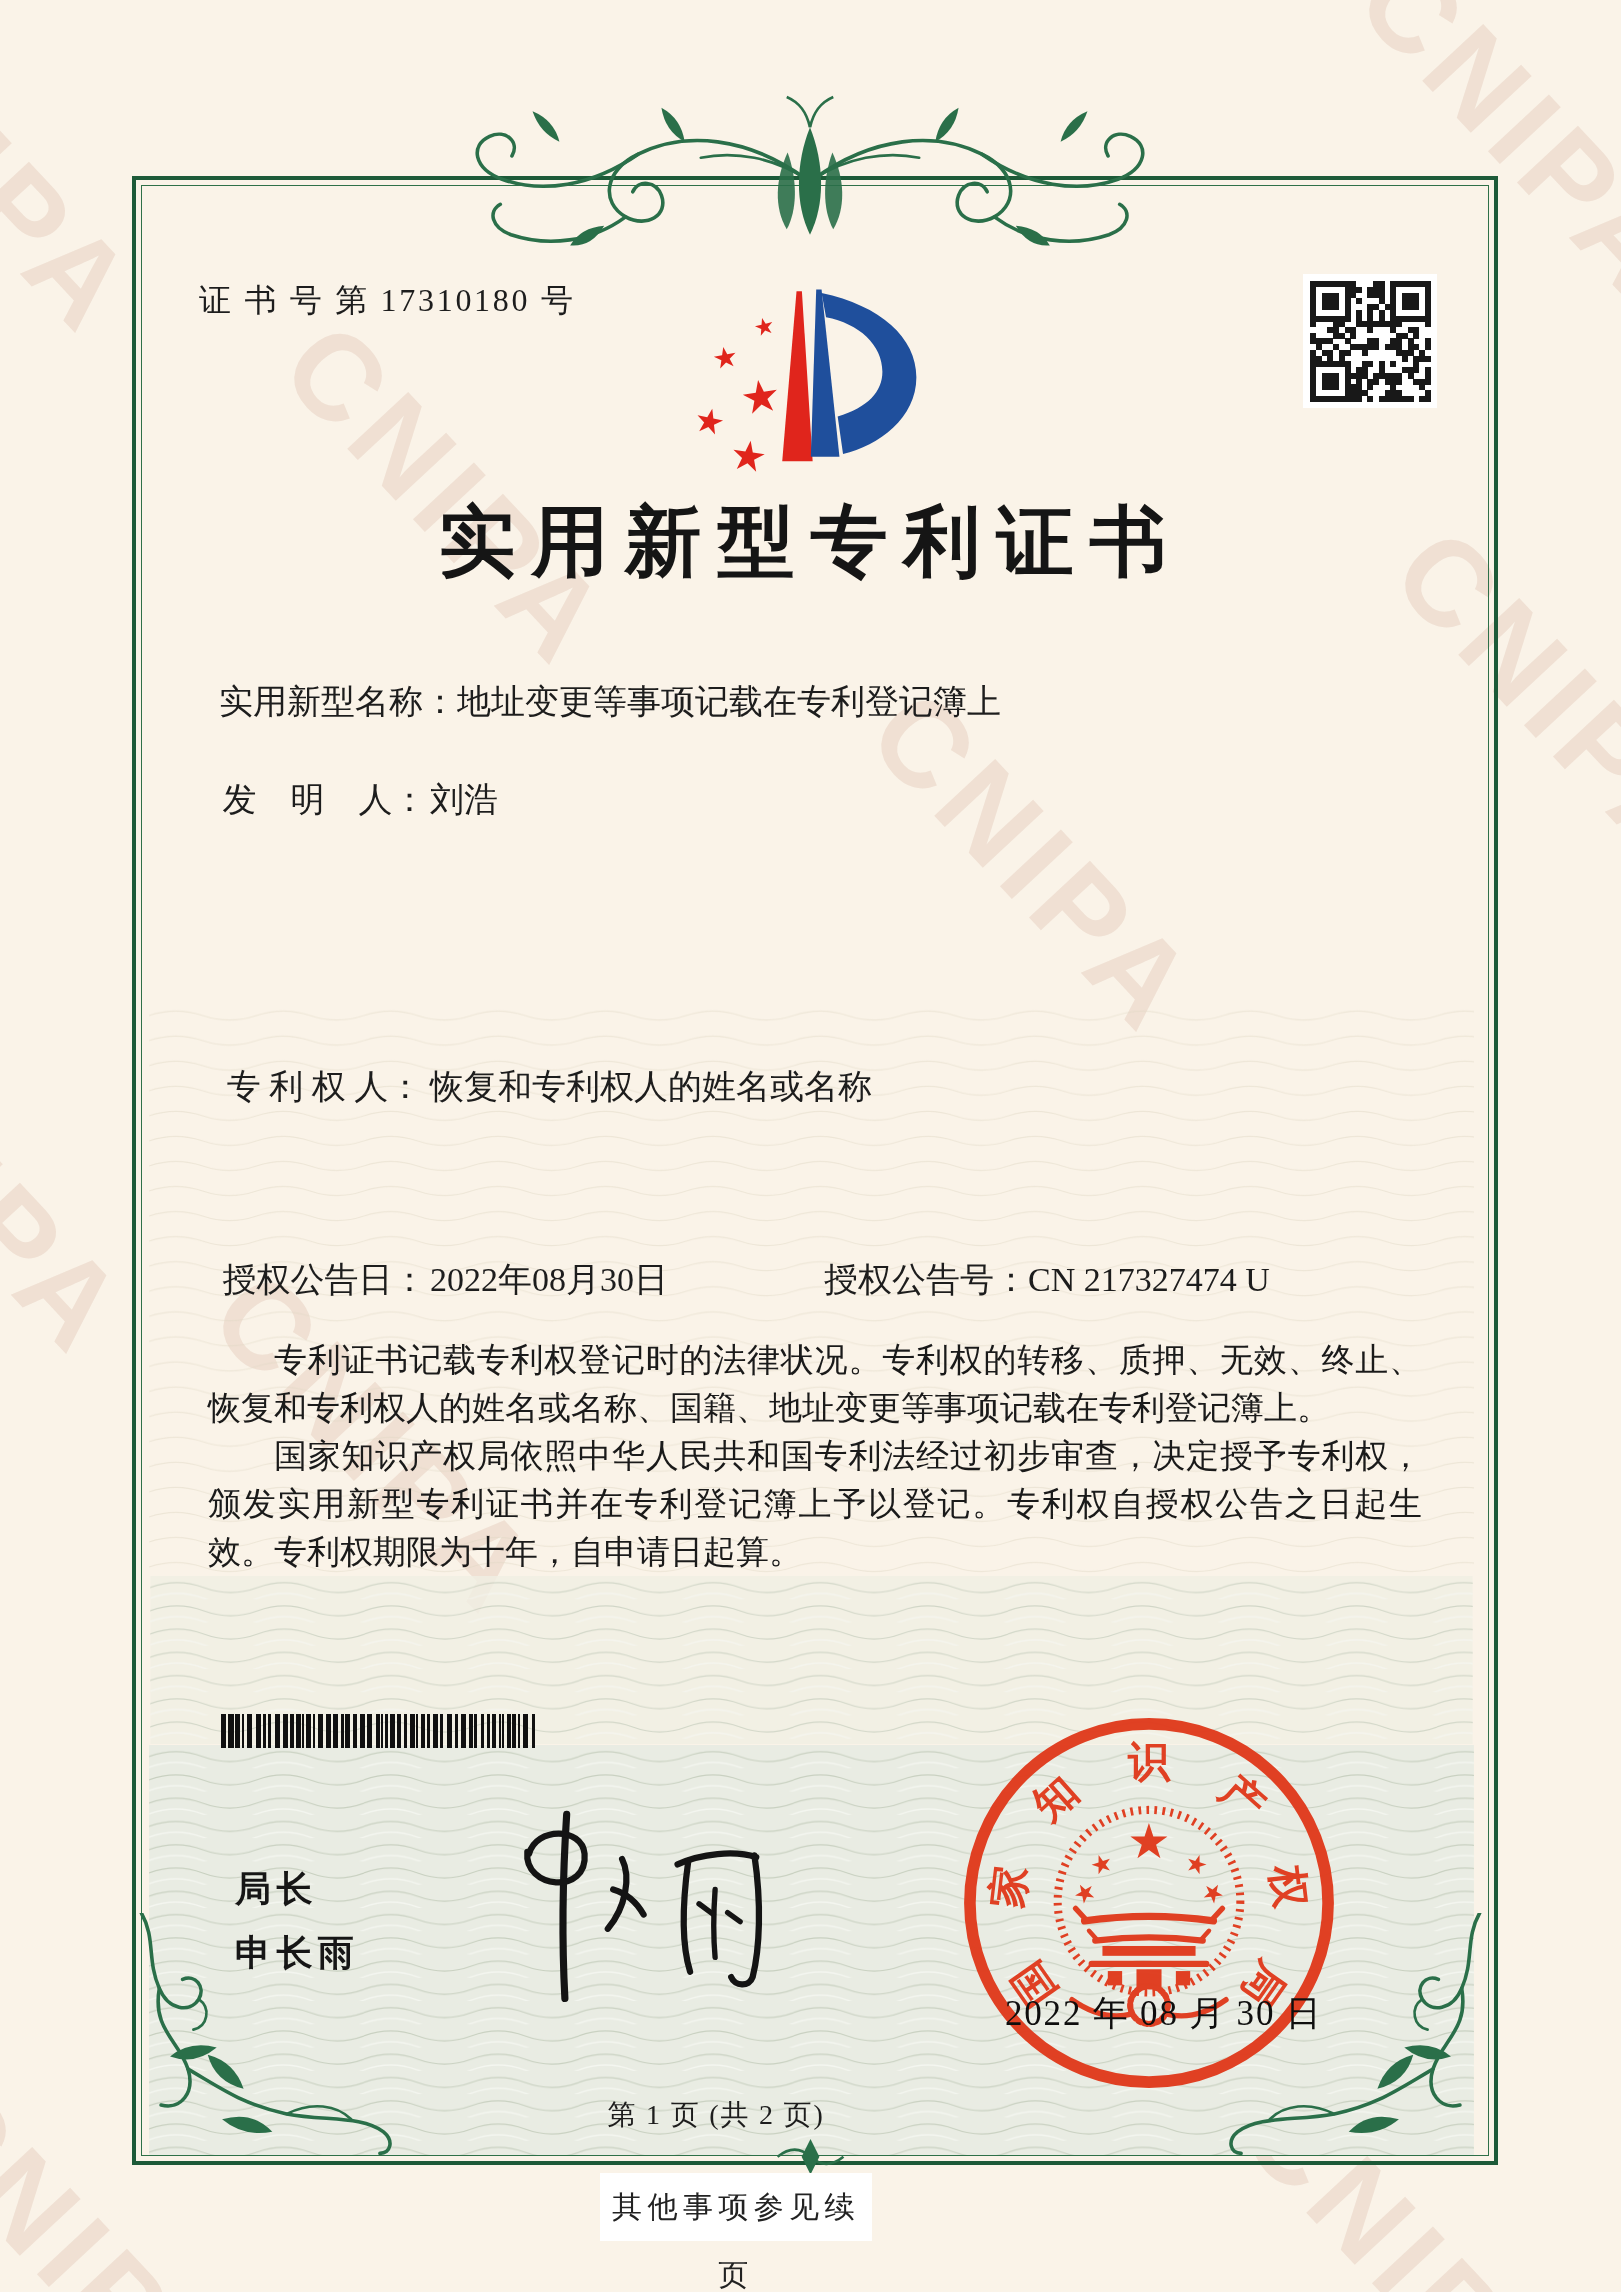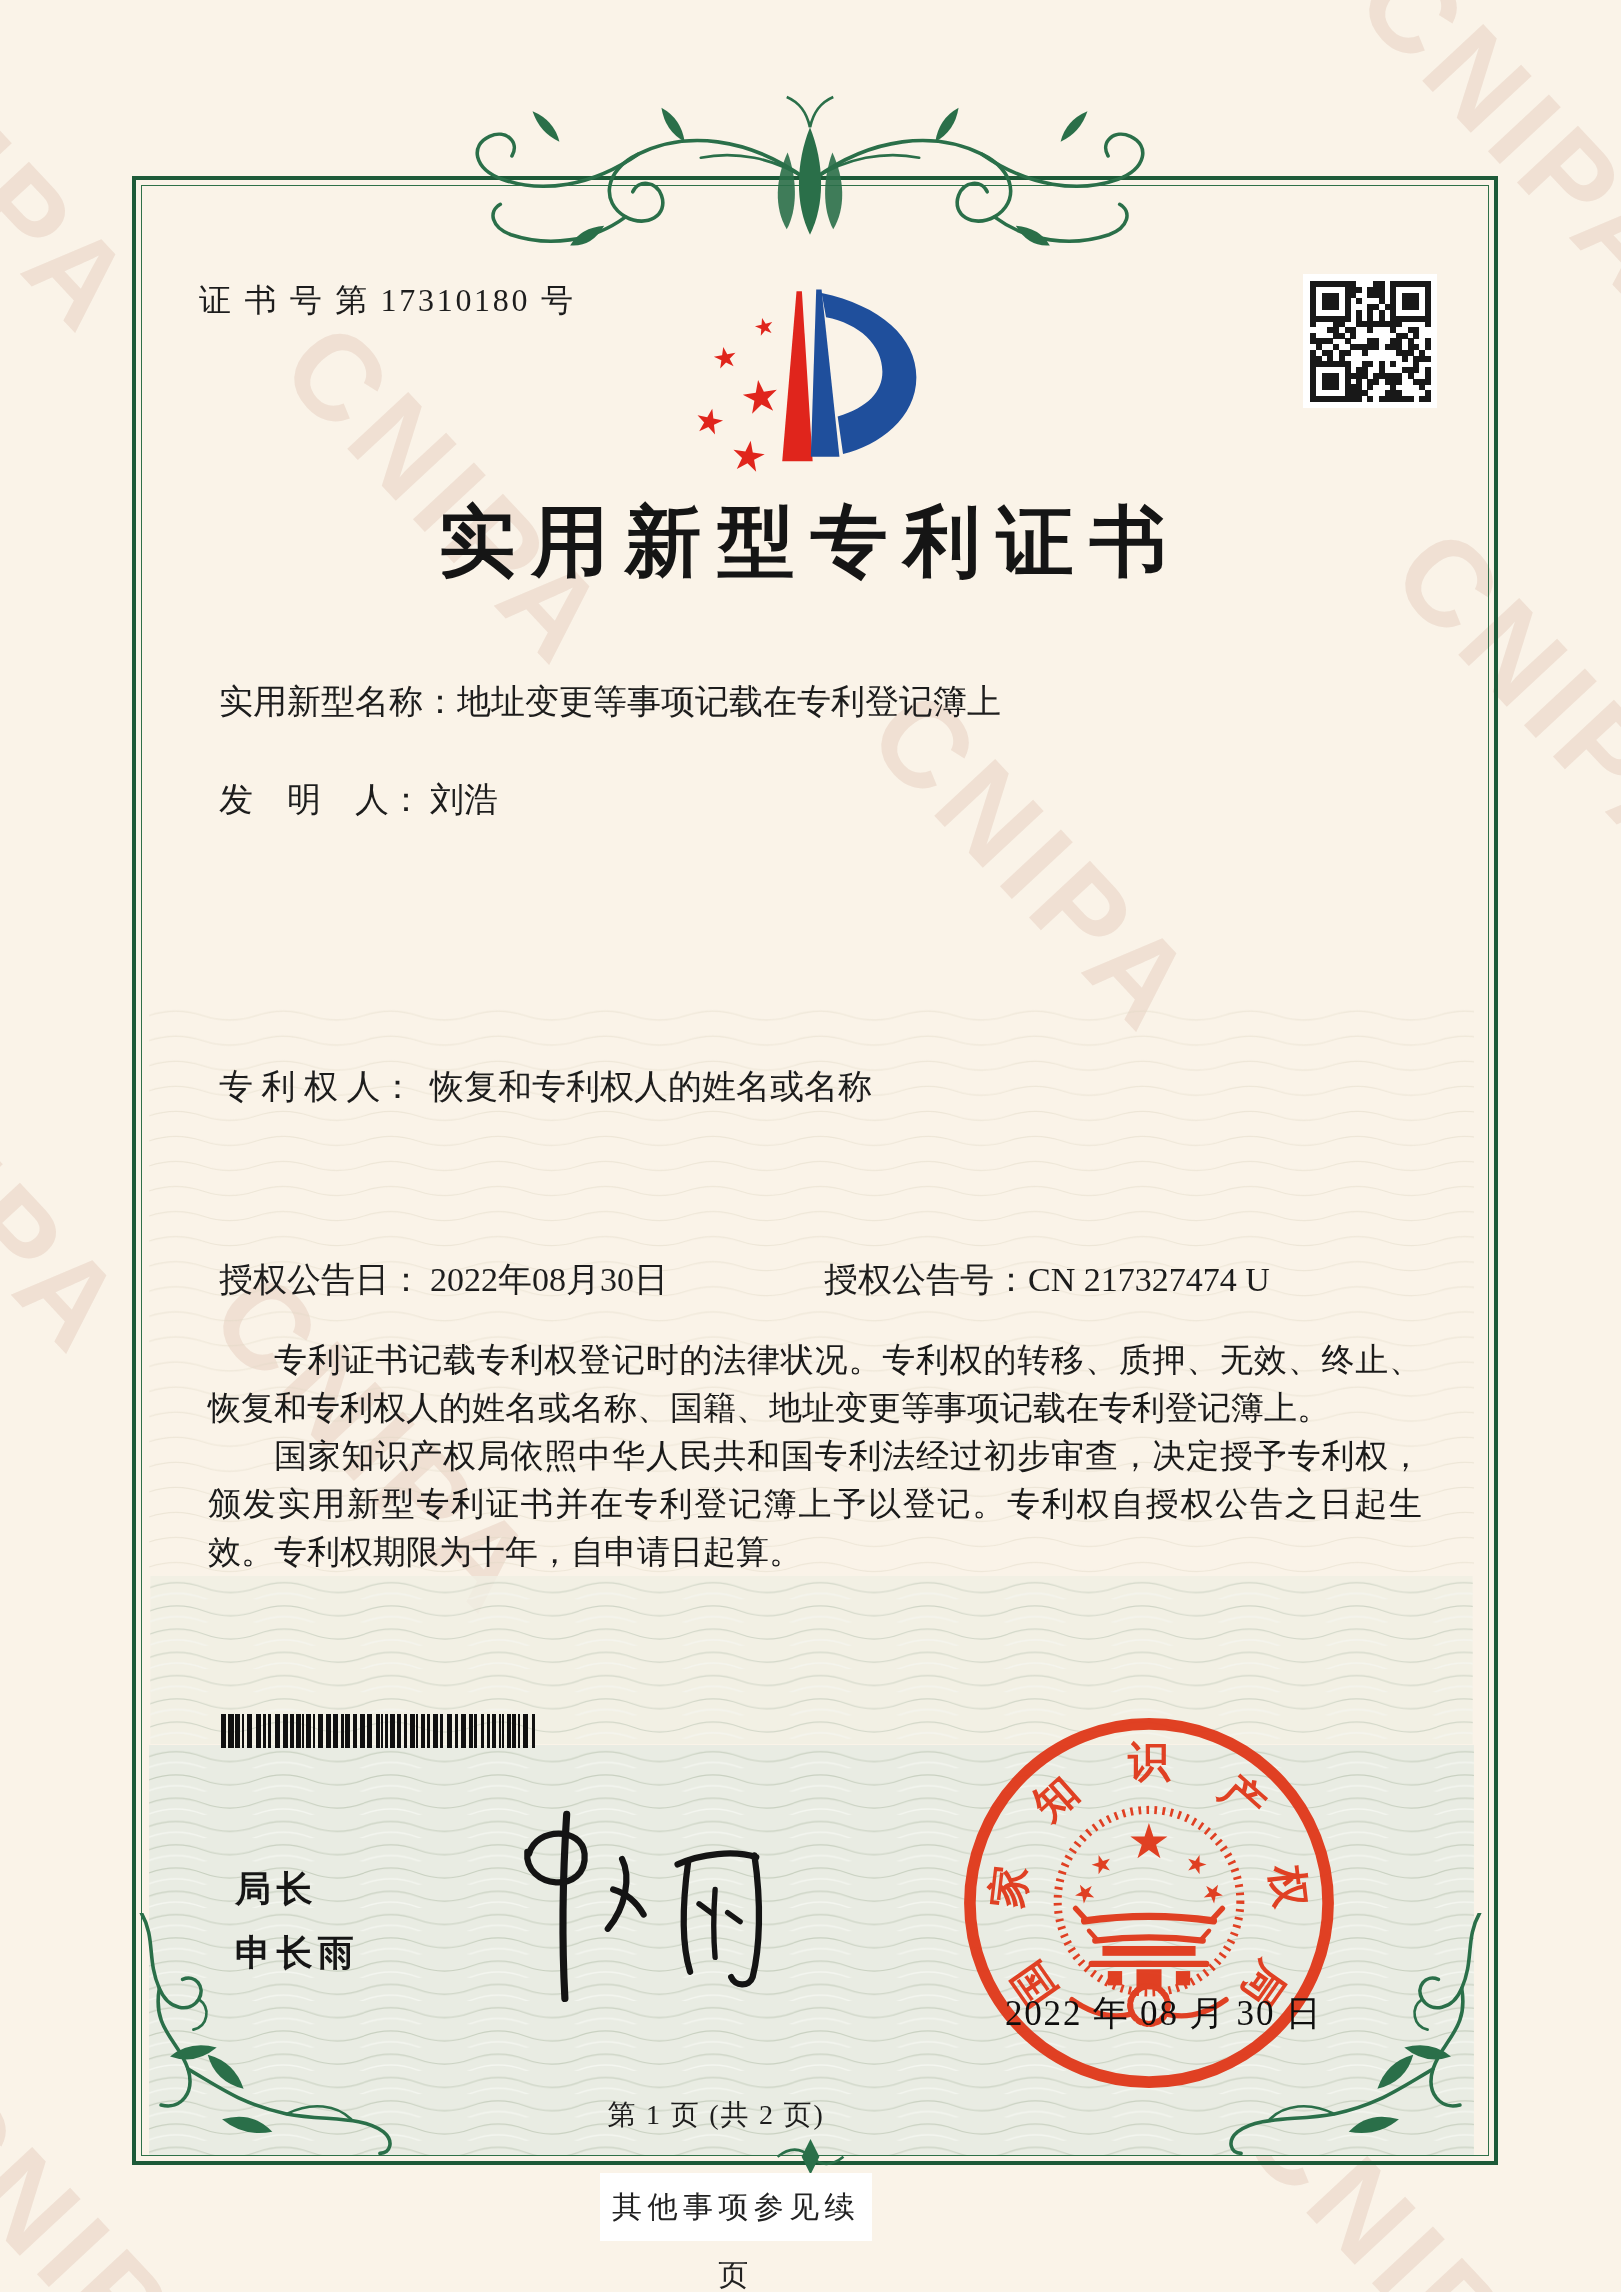--- a/index.html
+++ b/index.html
@@ -24,21 +24,21 @@
   .orn{position:absolute;z-index:2;pointer-events:none;}
   
   .cert-no{position:absolute;left:199px;top:279px;z-index:3;font-size:32px;letter-spacing:2.7px;}
   .logo{position:absolute;left:691px;top:282px;z-index:3;}
   .qr{position:absolute;left:1303px;top:274px;width:134px;height:134px;background:#fff;z-index:3;}
   .qr i{position:absolute;background:#181818;}
   .title{position:absolute;left:139px;top:491px;width:1343px;z-index:3;text-align:center;
          font-size:77px;font-weight:bold;letter-spacing:16px;color:#151515;}
   
   .row{position:absolute;left:219px;z-index:3;font-size:34px;white-space:nowrap;line-height:41px;}
-  .row .lbl{display:inline-block;min-width:211px;}
+  .row .lbl{display:inline-block;min-width:211px;text-align:center;}
   .r1{top:681px}.r2{top:779px}.r3{top:876px}.r4{top:973px}.r5{top:1066px}.r6{top:1161px}.r7{top:1259px}
   .grant-no{position:absolute;left:605px;top:0;}
   
   .body-text{position:absolute;left:208px;top:1336px;width:1214px;z-index:3;font-size:33px;
              line-height:48px;text-align:justify;color:#1a1a1a;}
   .body-text p{margin:0;text-indent:2em;}
   
   .bar{position:absolute;left:221px;top:1714px;width:324px;height:34px;z-index:3;}
   .bar i{position:absolute;top:0;height:100%;background:#101010;}
   .signer{position:absolute;left:235px;z-index:3;font-family:"Liberation Sans","DejaVu Sans",sans-serif;

